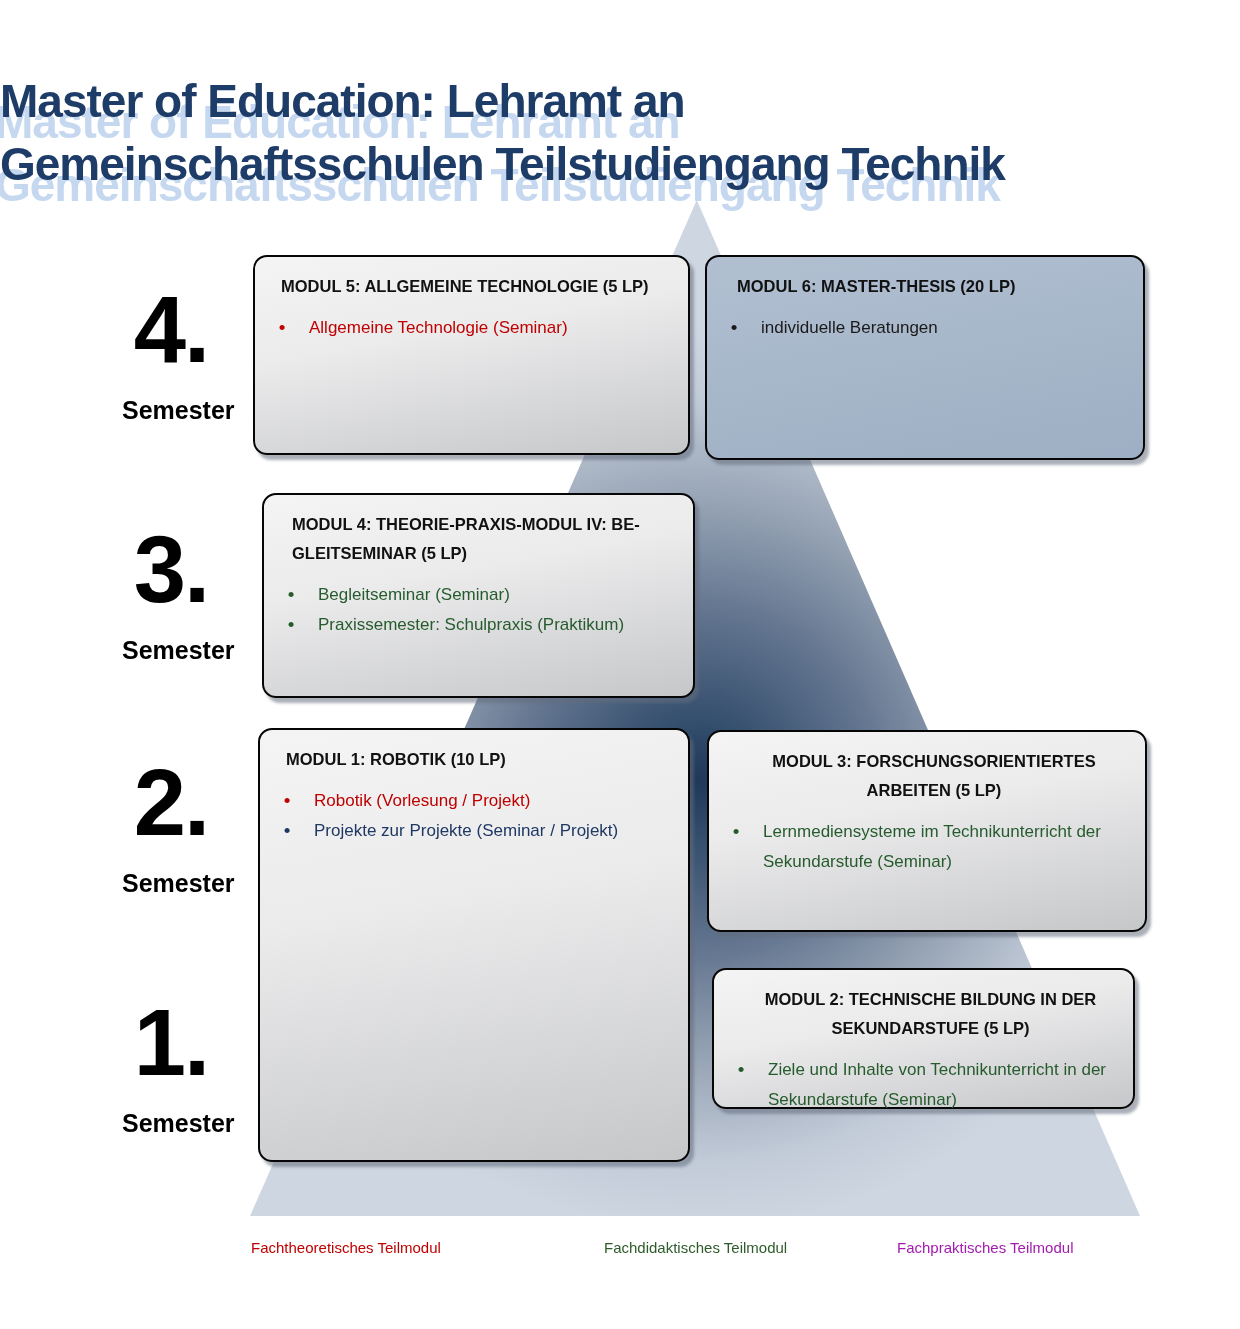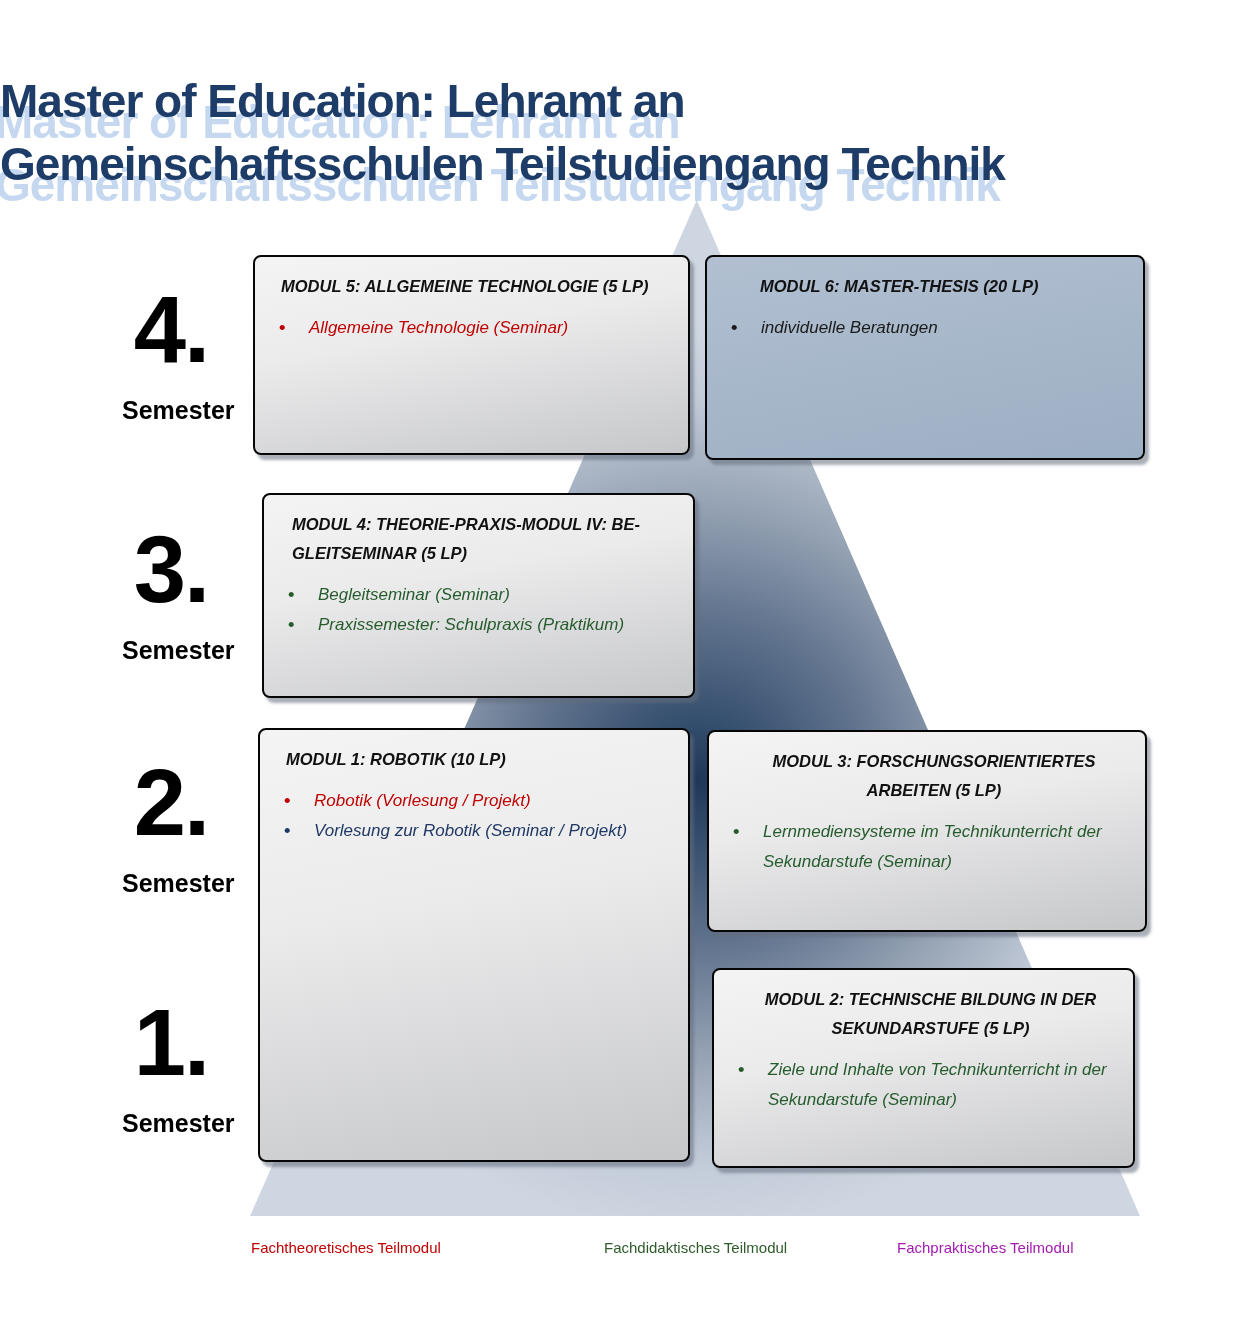--- a/index.html
+++ b/index.html
@@ -24,37 +24,37 @@
   .title.main{position:relative;color:#1e3c68;}
 
   
   .sem{position:absolute;left:122px;width:98px;text-align:center;color:#000;}
   .sem .num{font-weight:bold;font-size:94px;line-height:94px;letter-spacing:-2px;}
   .sem .lab{font-weight:bold;font-size:25px;line-height:22px;margin-top:22px;}
   #sem4{top:283px;} #sem3{top:523px;} #sem2{top:756px;} #sem1{top:996px;}
 
   
   .module{
-    position:absolute;border:2px solid #060606;border-radius:8px;
+    position:absolute;border:2px solid #060606;border-radius:14px;
     background:linear-gradient(170deg,#f4f4f4 0%,#ebebec 40%,#c6c7c9 100%);
     box-shadow:4px 5px 3px rgba(100,110,125,0.55);
-    box-sizing:border-box;color:#111;font-style:italic;
+    box-sizing:border-box;color:#111;
   }
   #m5{left:253px;top:255px;width:437px;height:200px;}
   #m6{left:705px;top:255px;width:440px;height:205px;
       background:linear-gradient(170deg,#b1bfd1 0%,#a7b7ca 50%,#9dafc4 100%);}
   #m4{left:262px;top:493px;width:433px;height:205px;}
   #m1{left:258px;top:728px;width:432px;height:434px;}
   #m3{left:707px;top:730px;width:440px;height:202px;}
-  #m2{left:712px;top:968px;width:423px;height:200px;}
+  #m2{left:712px;top:968px;width:423px;height:141px;}
 
   .mod-header{font-weight:bold;font-size:16.5px;line-height:29px;
               padding:15px 24px 0 26px;white-space:pre-line;}
   #m4 .mod-header{padding-left:28px;}
-  #m6 .mod-header{padding-left:53px;}
+  #m6 .mod-header{padding-left:30px;}
   #m3 .mod-header,#m2 .mod-header{text-align:center;padding-left:20px;padding-right:6px;}
 
   .mod-items{list-style:none;margin:12px 0 0 0;padding:0 26px 0 20px;}
   .mod-items li{display:flex;align-items:flex-start;font-size:17px;line-height:30px;}
   .bullet{flex:0 0 14px;width:14px;margin-right:20px;text-align:center;font-size:19px;}
 
   
   .legend-item{position:absolute;top:1236px;font-size:15px;line-height:24px;white-space:nowrap;}
   #leg1{left:251px;} #leg2{left:604px;} #leg3{left:897px;}
 </style>
@@ -130,21 +130,21 @@
 
   <div class="module" id="m1">
     <div class="mod-header">MODUL 1: ROBOTIK (10 LP)</div>
     <ul class="mod-items">
       <li style="color: rgb(192, 0, 0);">
         <span class="bullet">•</span>
         <span>Robotik (Vorlesung / Projekt)</span>
       </li>
       <li style="color: rgb(31, 56, 100);">
         <span class="bullet">•</span>
-        <span>Vorlesung zur Robotik (Seminar / Projekt)</span>
+        <span>Projekte zur Projekte (Seminar / Projekt)</span>
       </li>
     </ul>
   </div>
 
   <div class="module" id="m3">
     <div class="mod-header">MODUL 3: FORSCHUNGSORIENTIERTES
 ARBEITEN (5 LP)</div>
     <ul class="mod-items">
       <li style="color: rgb(38, 92, 45);">
         <span class="bullet">•</span>

